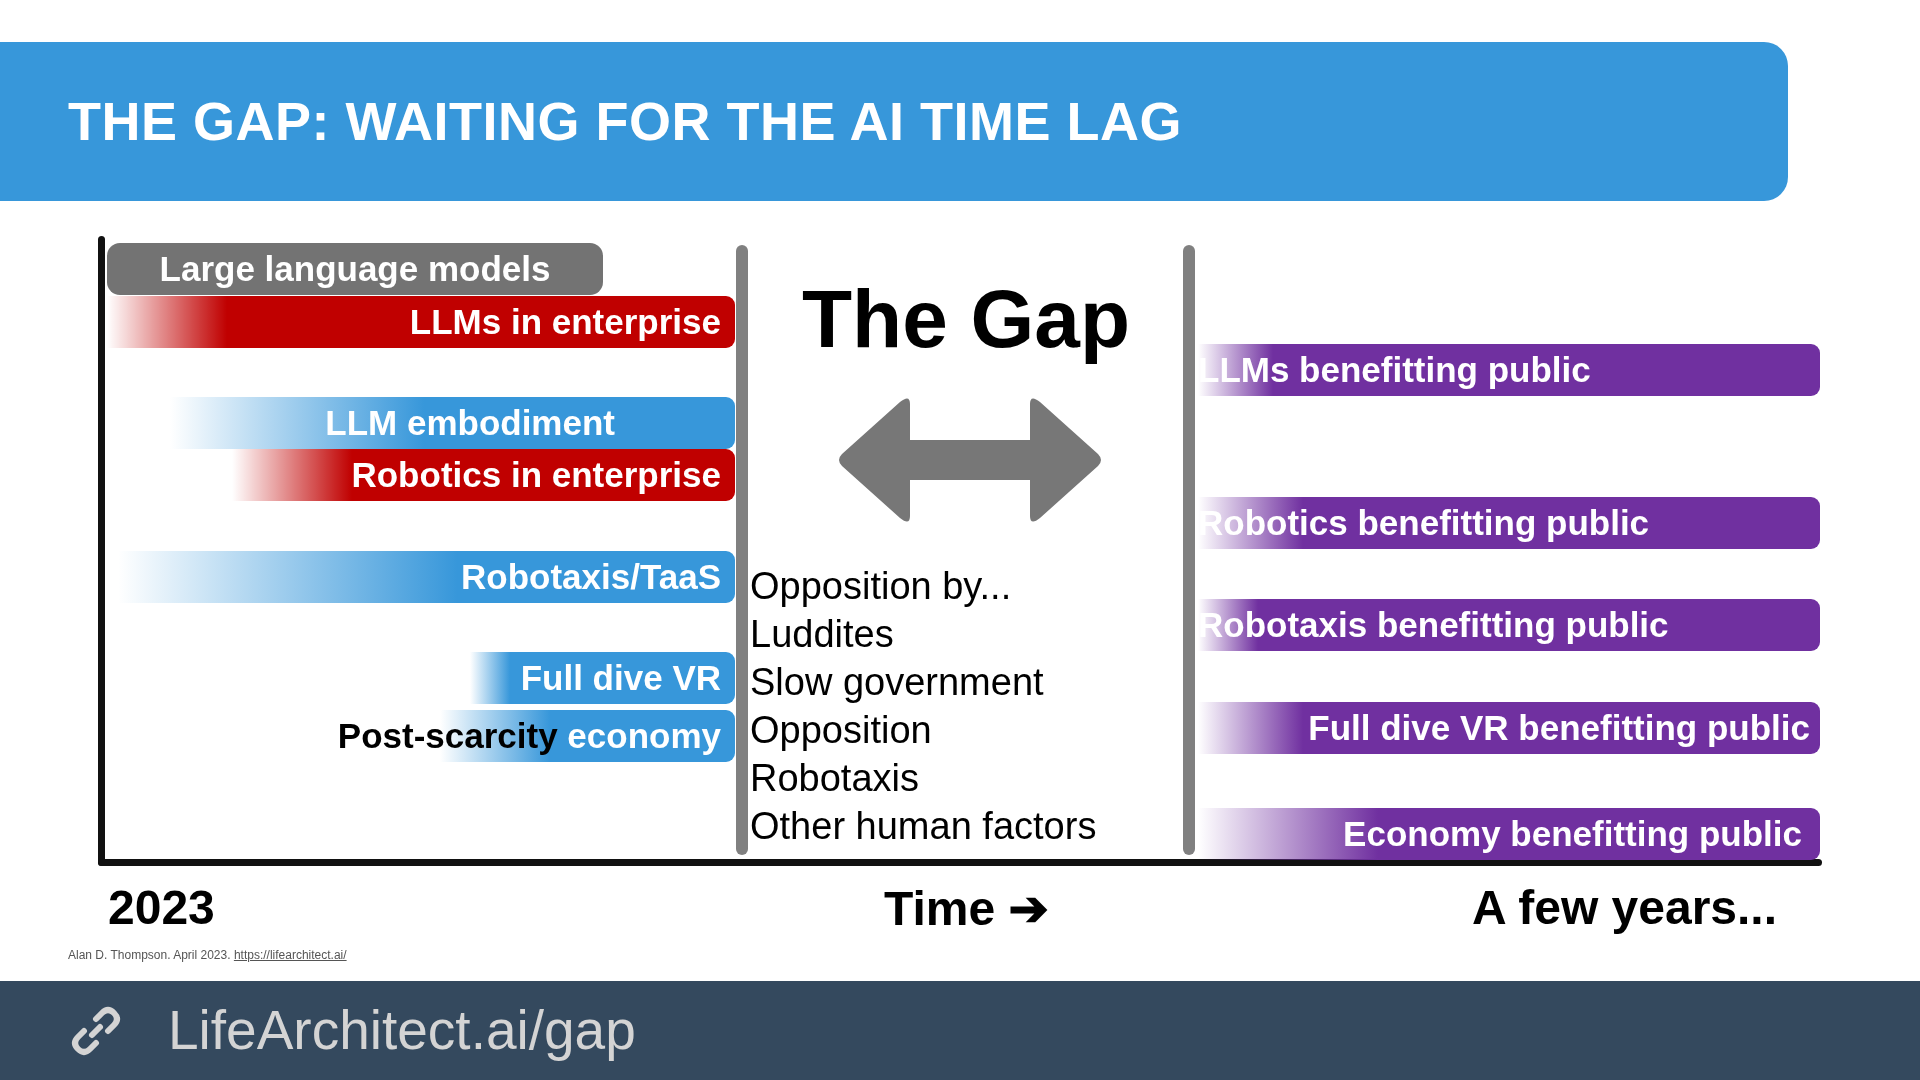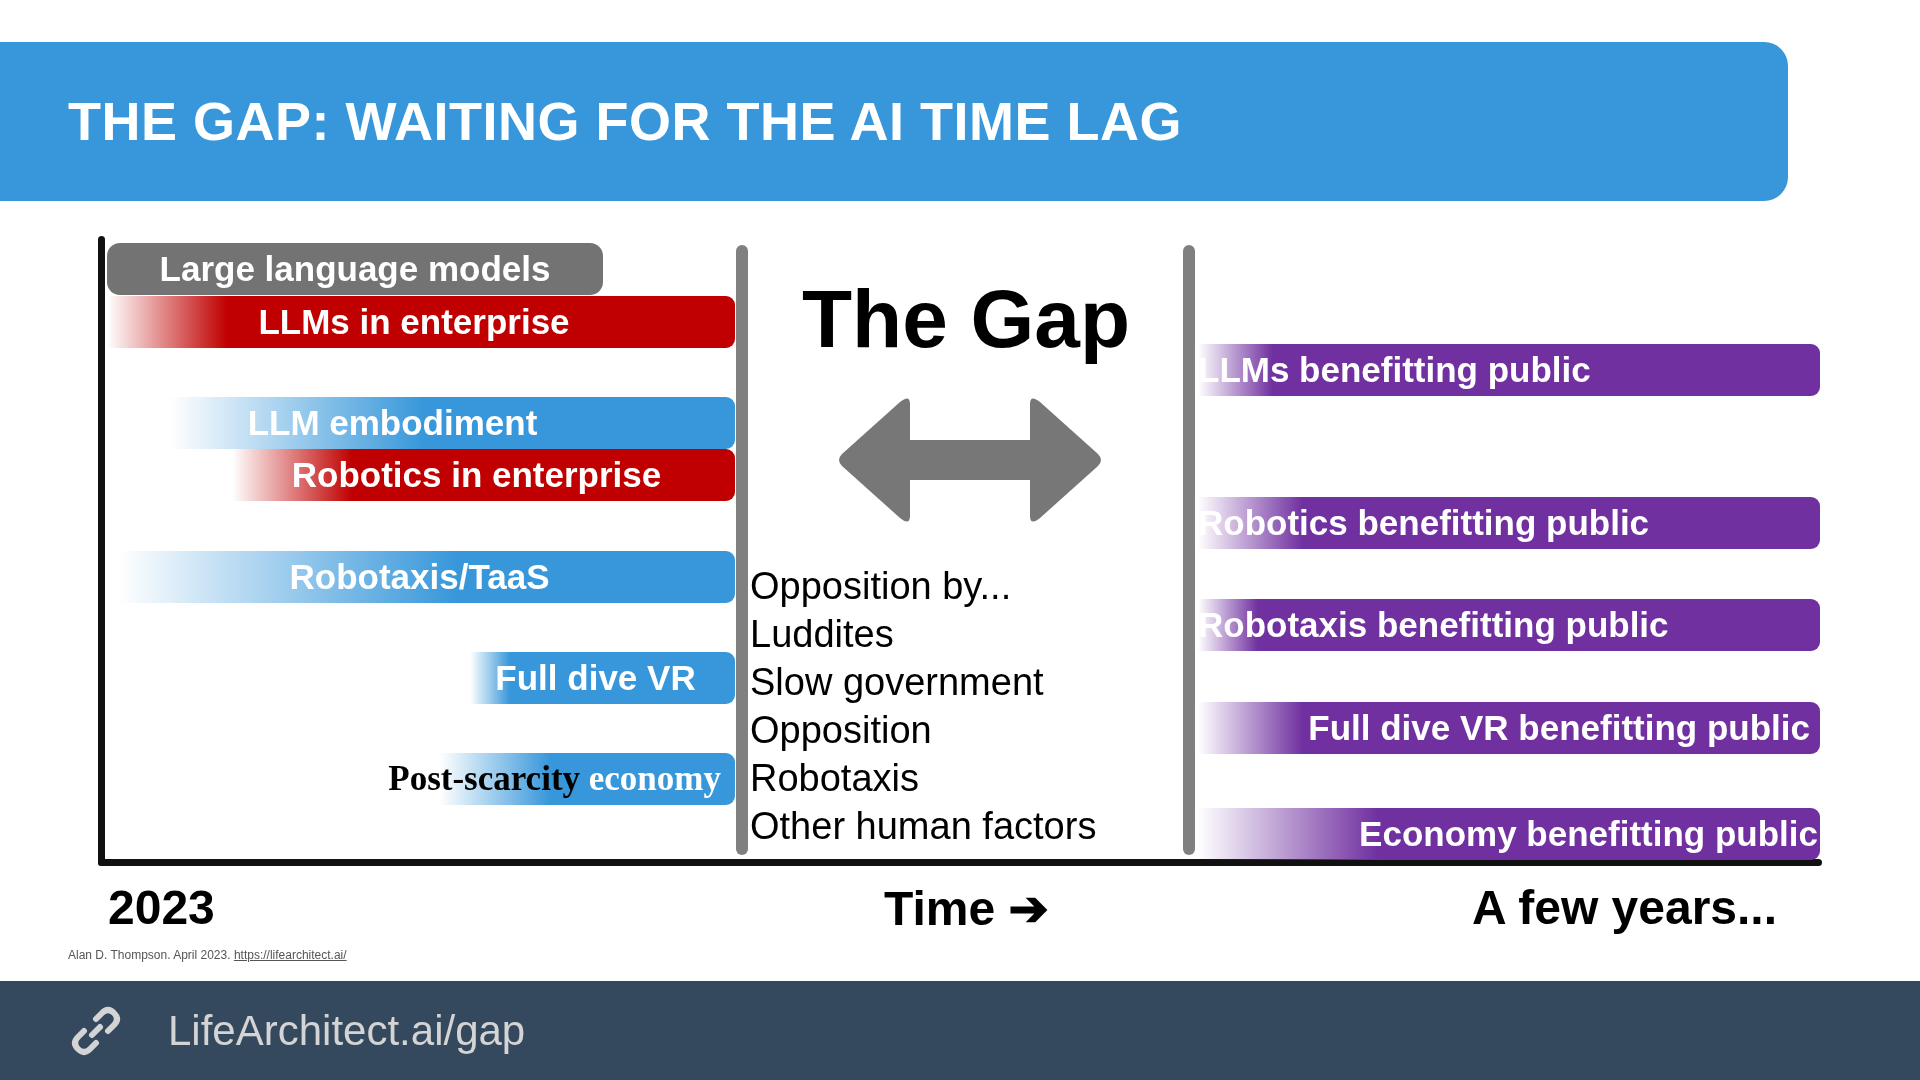--- a/index.html
+++ b/index.html
@@ -2,55 +2,55 @@
 <html><head>
 <meta charset="utf-8">
 <style>
   html,body{margin:0;padding:0;}
   body{width:1920px;height:1080px;position:relative;overflow:hidden;background:#ffffff;font-family:"Liberation Sans",sans-serif;}
   .banner{position:absolute;left:0;top:42px;width:1788px;height:159px;background:#3797DA;border-radius:0 24px 24px 0;}
   .banner-title{position:absolute;left:68px;top:0;height:159px;line-height:159px;color:#fff;font-weight:bold;font-size:54px;letter-spacing:0.5px;white-space:nowrap;}
   .axis-v{position:absolute;left:98px;top:236px;width:7px;height:630px;background:#111;border-radius:4px;}
   .axis-h{position:absolute;left:98px;top:859px;width:1724px;height:7px;background:#111;border-radius:4px;}
   .divider{position:absolute;top:245px;width:12px;height:610px;background:#808080;border-radius:6px;}
-  .bar{position:absolute;height:52px;line-height:52px;color:#fff;font-weight:bold;font-size:35px;text-align:center;padding-right:14px;box-sizing:border-box;border-radius:0 9px 9px 0;white-space:nowrap;}
+  .bar{position:absolute;height:52px;line-height:52px;color:#fff;font-weight:bold;font-size:35px;text-align:right;padding-right:14px;box-sizing:border-box;border-radius:0 9px 9px 0;white-space:nowrap;}
   .blue-solid{background:#737373;border-radius:13px;}
   .red-grad{background:linear-gradient(to right,rgba(192,0,0,0) 0px,#C00000 120px);}
   .blue-grad{background:linear-gradient(to right,rgba(55,151,218,0) 0%,#3797DA 45%);}
   .purple-grad{background:linear-gradient(to right,rgba(112,48,160,0) 0px,#7030A0 75px);text-align:left;padding-right:0;}
   .dark{color:#000;}
   .gap-title{position:absolute;left:750px;width:432px;top:272px;text-align:center;font-size:82px;font-weight:bold;color:#000;}
   .gap-arrow{position:absolute;left:836px;top:396px;width:268px;height:128px;}
   .opposition{position:absolute;left:750px;width:432px;top:562px;text-align:left;font-size:38px;line-height:48px;color:#000;}
   .time-label{position:absolute;top:880px;font-size:48px;font-weight:bold;color:#000;white-space:nowrap;}
   .credit{position:absolute;left:68px;top:948px;font-size:12px;color:#555;white-space:nowrap;}
   .credit a{color:#555;text-decoration:underline;}
   .footer{position:absolute;left:0;top:981px;width:1920px;height:99px;background:#34495E;}
   .footer-icon{position:absolute;left:70px;top:24px;width:52px;height:52px;}
-  .footer-text{position:absolute;left:168px;top:0;height:75px;line-height:99px;font-size:42px;color:#D4D4D4;white-space:nowrap;}
+  .footer-text{position:absolute;left:168px;top:0;height:75px;line-height:99px;font-size:55px;color:#D4D4D4;white-space:nowrap;}
 </style>
 </head>
 <body>
 
 <div class="banner">
   <div class="banner-title">THE GAP: WAITING FOR THE AI TIME LAG</div>
 </div>
 
 <div class="axis-v"></div>
 <div class="axis-h"></div>
 <div class="divider" style="left:736px;"></div>
 <div class="divider" style="left:1183px;"></div>
 
 <div class="bar blue-solid" style="left:107px;top:243px;width:496px;text-align:center;padding-right:0;">Large language models</div>
 <div class="bar red-grad" style="left:107px;top:296px;width:628px;">LLMs in enterprise</div>
 <div class="bar blue-grad" style="left:170px;top:397px;width:565px;padding-right:120px;">LLM embodiment</div>
 <div class="bar red-grad" style="left:232px;top:449px;width:503px;">Robotics in enterprise</div>
 <div class="bar blue-grad" style="left:118px;top:551px;width:617px;background:linear-gradient(to right,rgba(55,151,218,0) 0%,#3797DA 55%);">Robotaxis/TaaS</div>
 <div class="bar" style="left:470px;top:652px;width:265px;background:linear-gradient(to right,rgba(55,151,218,0) 0px,#3797DA 40px);">Full dive VR</div>
-<div class="bar" style="left:440px;top:753px;width:295px;background:linear-gradient(to right,rgba(55,151,218,0) 0px,#3797DA 110px);overflow:visible;font-family:Liberation Serif, serif;">
+<div class="bar" style="left:440px;top:710px;width:295px;background:linear-gradient(to right,rgba(55,151,218,0) 0px,#3797DA 110px);overflow:visible;">
   <span style="position:absolute;right:14px;top:0;">
     <span class="dark">Post-scarcity</span>
     <span>economy</span>
   </span>
 </div>
 
 <div class="gap-title">The Gap</div>
 <svg class="gap-arrow" viewBox="0 0 268 128">
   <path d="M74 8 L74 44 L194 44 L194 8 Q194 -2 204 6 L262 58 Q268 64 262 70 L204 122 Q194 130 194 120 L194 84 L74 84 L74 120 Q74 130 64 122 L6 70 Q0 64 6 58 L64 6 Q74 -2 74 8 Z" fill="#777777"></path>
 </svg>
@@ -60,21 +60,21 @@
   <div>Slow government</div>
   <div>Opposition</div>
   <div>Robotaxis</div>
   <div>Other human factors</div>
 </div>
 
 <div class="bar purple-grad" style="left:1198px;top:344px;width:622px;">LLMs benefitting public</div>
 <div class="bar purple-grad" style="left:1198px;top:497px;width:622px;background:linear-gradient(to right,rgba(112,48,160,0) 0px,#7030A0 105px);">Robotics benefitting public</div>
 <div class="bar purple-grad" style="left:1198px;top:599px;width:622px;background:linear-gradient(to right,rgba(112,48,160,0) 0px,#7030A0 60px);">Robotaxis benefitting public</div>
 <div class="bar purple-grad" style="left:1198px;top:702px;width:622px;text-align:right;padding-right:10px;background:linear-gradient(to right,rgba(112,48,160,0) 0px,#7030A0 105px);">Full dive VR benefitting public</div>
-<div class="bar purple-grad" style="left:1198px;top:808px;width:622px;text-align:right;padding-right:2px;background:linear-gradient(to right,rgba(112,48,160,0) 0px,#7030A0 180px);">Economy benefitting public</div>
+<div class="bar purple-grad" style="left:1198px;top:808px;width:622px;text-align:right;padding-right:18px;background:linear-gradient(to right,rgba(112,48,160,0) 0px,#7030A0 180px);">Economy benefitting public</div>
 
 <div class="time-label" style="left:108px;">2023</div>
 <div class="time-label" style="left:884px;">Time ➔</div>
 <div class="time-label" style="left:1472px;">A few years...</div>
 
 <div class="credit">
   <span>Alan D. Thompson. April 2023. </span><a>https://lifearchitect.ai/</a>
 </div>
 
 <div class="footer">

